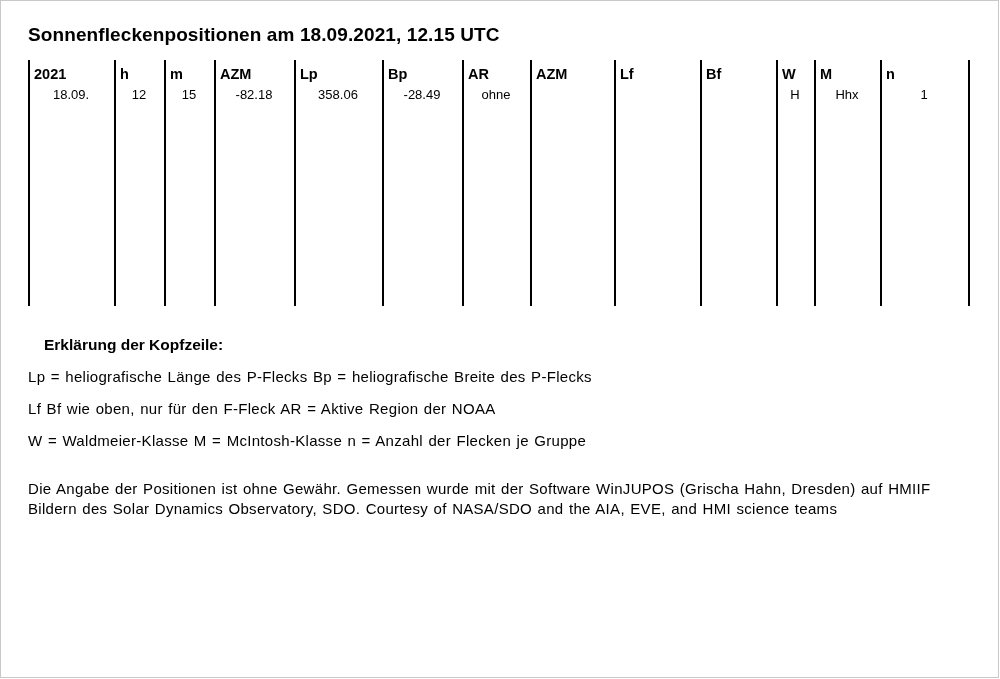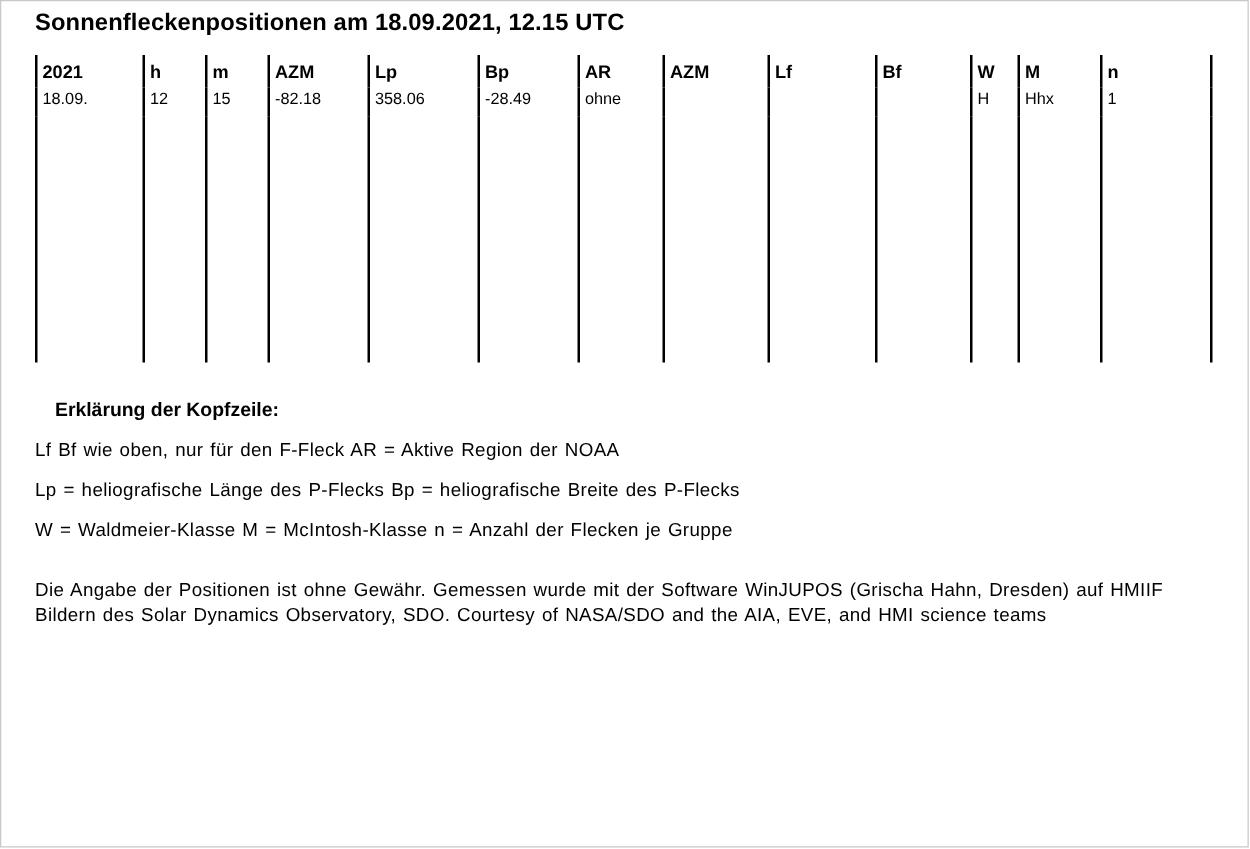--- a/index.html
+++ b/index.html
@@ -20,21 +20,21 @@
     left: 0; top: 0;
     width: 999px;
     height: 678px;
     border: 1px solid #c8c8c8;
     box-sizing: border-box;
     pointer-events: none;
   }
   .content {
     position: absolute;
     left: 28px;
-    top: 8px;
+    top: 24px;
     width: 950px;
   }
   h1.title {
     font-size: 19px;
     font-weight: bold;
     margin: 0 0 14px 0;
     letter-spacing: 0.1px;
   }
 
   
@@ -58,21 +58,21 @@
     font-size: 14px;
   }
   table.sun th {
     font-weight: bold;
     text-align: left;
     padding: 6px 6px 0 4px;
     height: 20px;
     font-size: 14.5px;
   }
   table.sun td.val {
-    text-align: left;
+    text-align: center;
     padding: 1px 6px 0 4px;
     font-size: 13px;
     height: 22px;
   }
   table.sun td.filler {
     height: 196px;
   }
   th.c-year   { width: 74px; }
   th.c-h      { width: 38px; }
   th.c-m      { width: 38px; }
@@ -178,20 +178,20 @@
           <td class="filler"></td>
           <td class="filler"></td>
           <td class="filler"></td>
         </tr>
       </tbody>
     </table>
   </div>
 
   <div class="explain">
     <h2>Erklärung der Kopfzeile:</h2>
+    <p>Lp = heliografische Länge des P-Flecks   Bp = heliografische Breite des P-Flecks</p>
     <p>Lf  Bf wie oben, nur für den F-Fleck   AR = Aktive Region der NOAA</p>
-    <p>Lp = heliografische Länge des P-Flecks   Bp = heliografische Breite des P-Flecks</p>
     <p>W = Waldmeier-Klasse   M = McIntosh-Klasse   n = Anzahl der Flecken je Gruppe</p>
   </div>
 
   <div class="note">Die Angabe der Positionen ist ohne Gewähr. Gemessen wurde mit der Software WinJUPOS (Grischa Hahn, Dresden) auf HMIIF Bildern des Solar Dynamics Observatory, SDO. Courtesy of NASA/SDO and the AIA, EVE, and HMI science teams</div>
 
 </div>
 
 </body></html>

